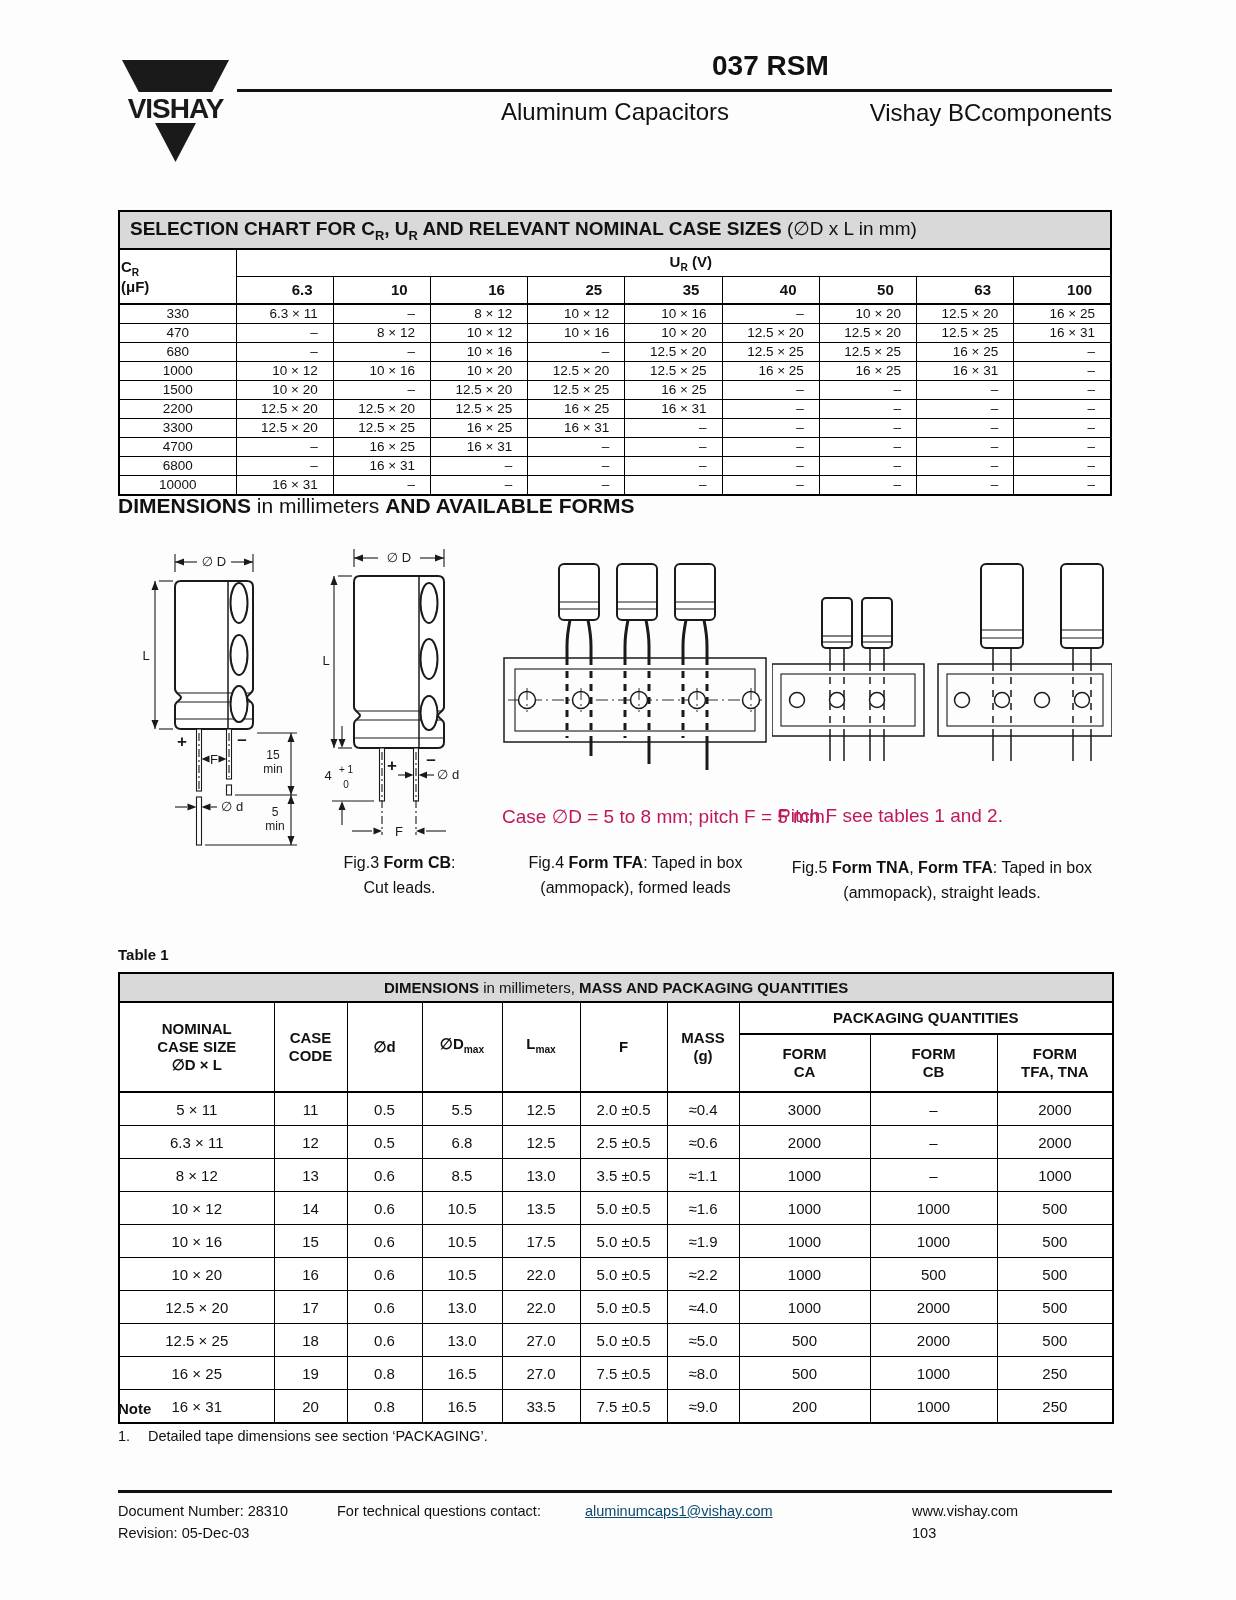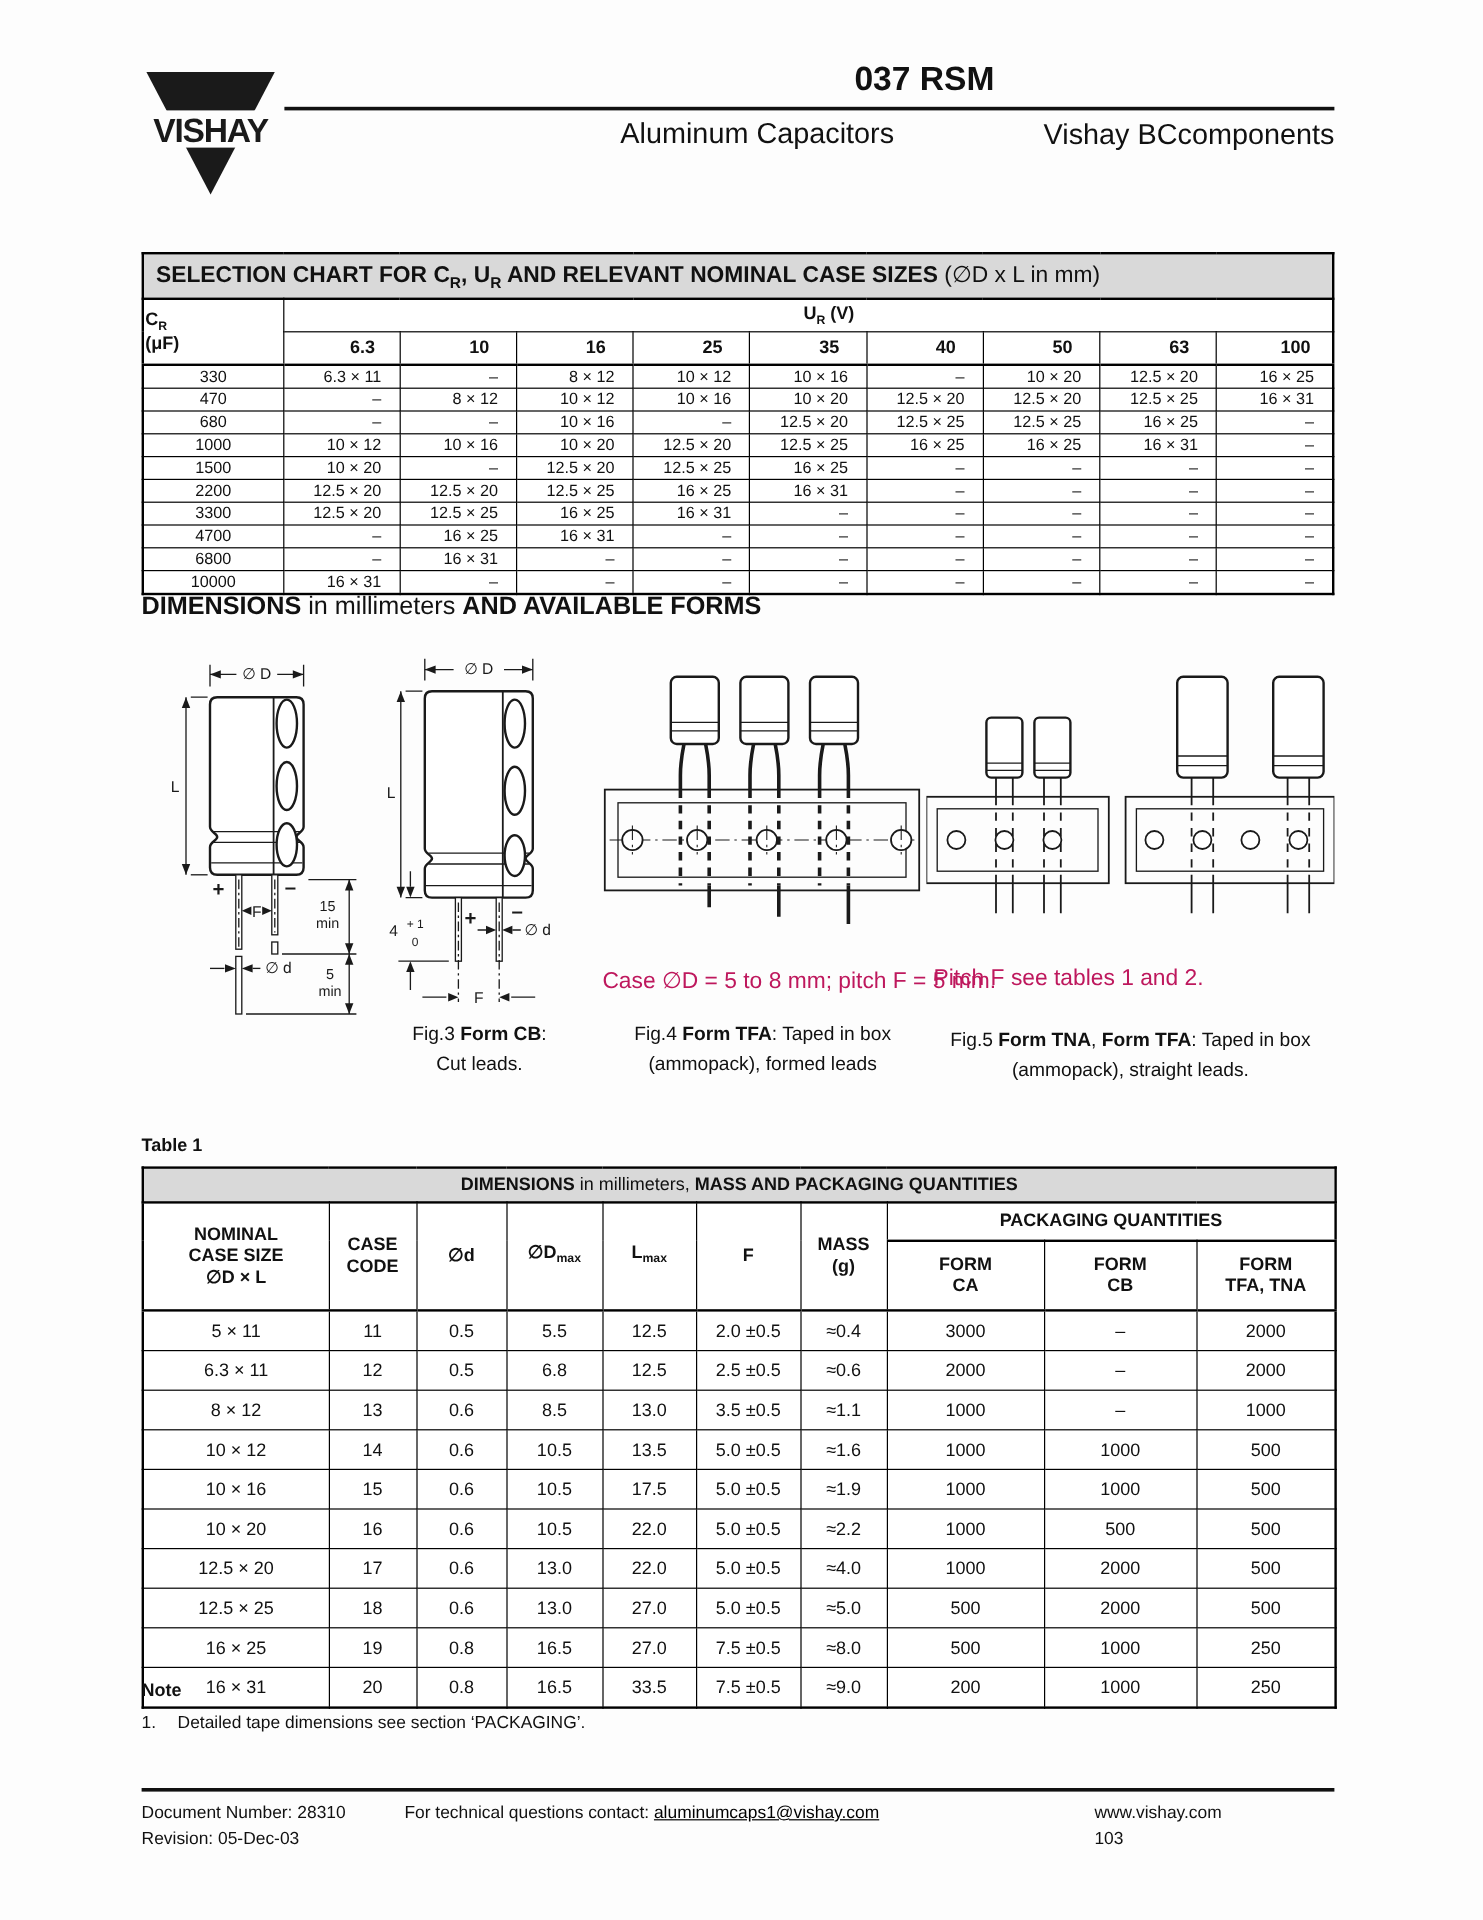--- a/index.html
+++ b/index.html
@@ -29,21 +29,21 @@
   .t1 tr.dat td{height:30px;}
   .t1 td.pkg{border-bottom:2px solid #000;height:28px;}
   
   .sechead{font-size:21px;font-weight:bold;}
   .tbllabel{font-size:15px;font-weight:bold;}
   .fignote{font-size:19px;color:#be185d;text-align:right;}
   .cap{font-size:16px;line-height:25px;text-align:center;}
   .notehead{font-size:15px;font-weight:bold;}
   .notetext{font-size:14.5px;}
   .foot{font-size:14.5px;line-height:22px;}
-  a.email{color:#000000;text-decoration:underline;}
+  a.email{color:#0c4a6e;text-decoration:underline;margin-left:40px;}
   
   .fig line,.fig path,.fig rect,.fig ellipse,.fig circle{stroke:#1a1a1a;fill:none;stroke-width:1.1px;}
   .fig .s2{stroke-width:2px;}.fig .s15{stroke-width:1.5px;}.fig .s3{stroke-width:3px;}
   .fig .wf{fill:#fff;}
   .fig .ah{fill:#1a1a1a;stroke:none;}
   .fig .dd{stroke-dasharray:8 3 2 3;}
   .fig .d2{stroke-dasharray:7 6;}
   .fig .dcl{stroke-dasharray:12 4 2 4;stroke-width:0.9px;}
   .fig text{font-family:"Liberation Sans",sans-serif;font-size:13px;fill:#1a1a1a;stroke:none;}
   .fig .sm{font-size:12px;}
@@ -56,21 +56,21 @@
 
 <div class="page">
 
   <svg class="abs" style="left:118px;top:54px" width="115" height="112" viewBox="0 0 115 112">
     <polygon points="4,6 111,6 57.5,108" fill="#1a1a1a"></polygon>
     <rect x="0" y="38" width="115" height="31" fill="#fdfdfd"></rect>
     <text class="logo-text" x="57.5" y="64" text-anchor="middle" font-size="28" letter-spacing="-1" transform="translate(0,0)">VISHAY</text>
   </svg>
   <div class="abs partnum" style="left:712px;top:50px;width:400px">037 RSM</div>
   <div class="abs rule" style="left:237px;top:89px;width:875px;height:3px"></div>
-  <div class="abs subtitle" style="left:436px;top:97px;width:390px">
+  <div class="abs subtitle" style="left:420px;top:97px;width:390px">
     <div>Aluminum Capacitors</div>
   </div>
   <div class="abs brand" style="left:762px;top:99px;width:350px">Vishay BCcomponents</div>
 
   <table class="sc abs" style="left:118px;top:210px">
     <colgroup>
         <col style="width:117px">
         <col>
         <col>
         <col>

